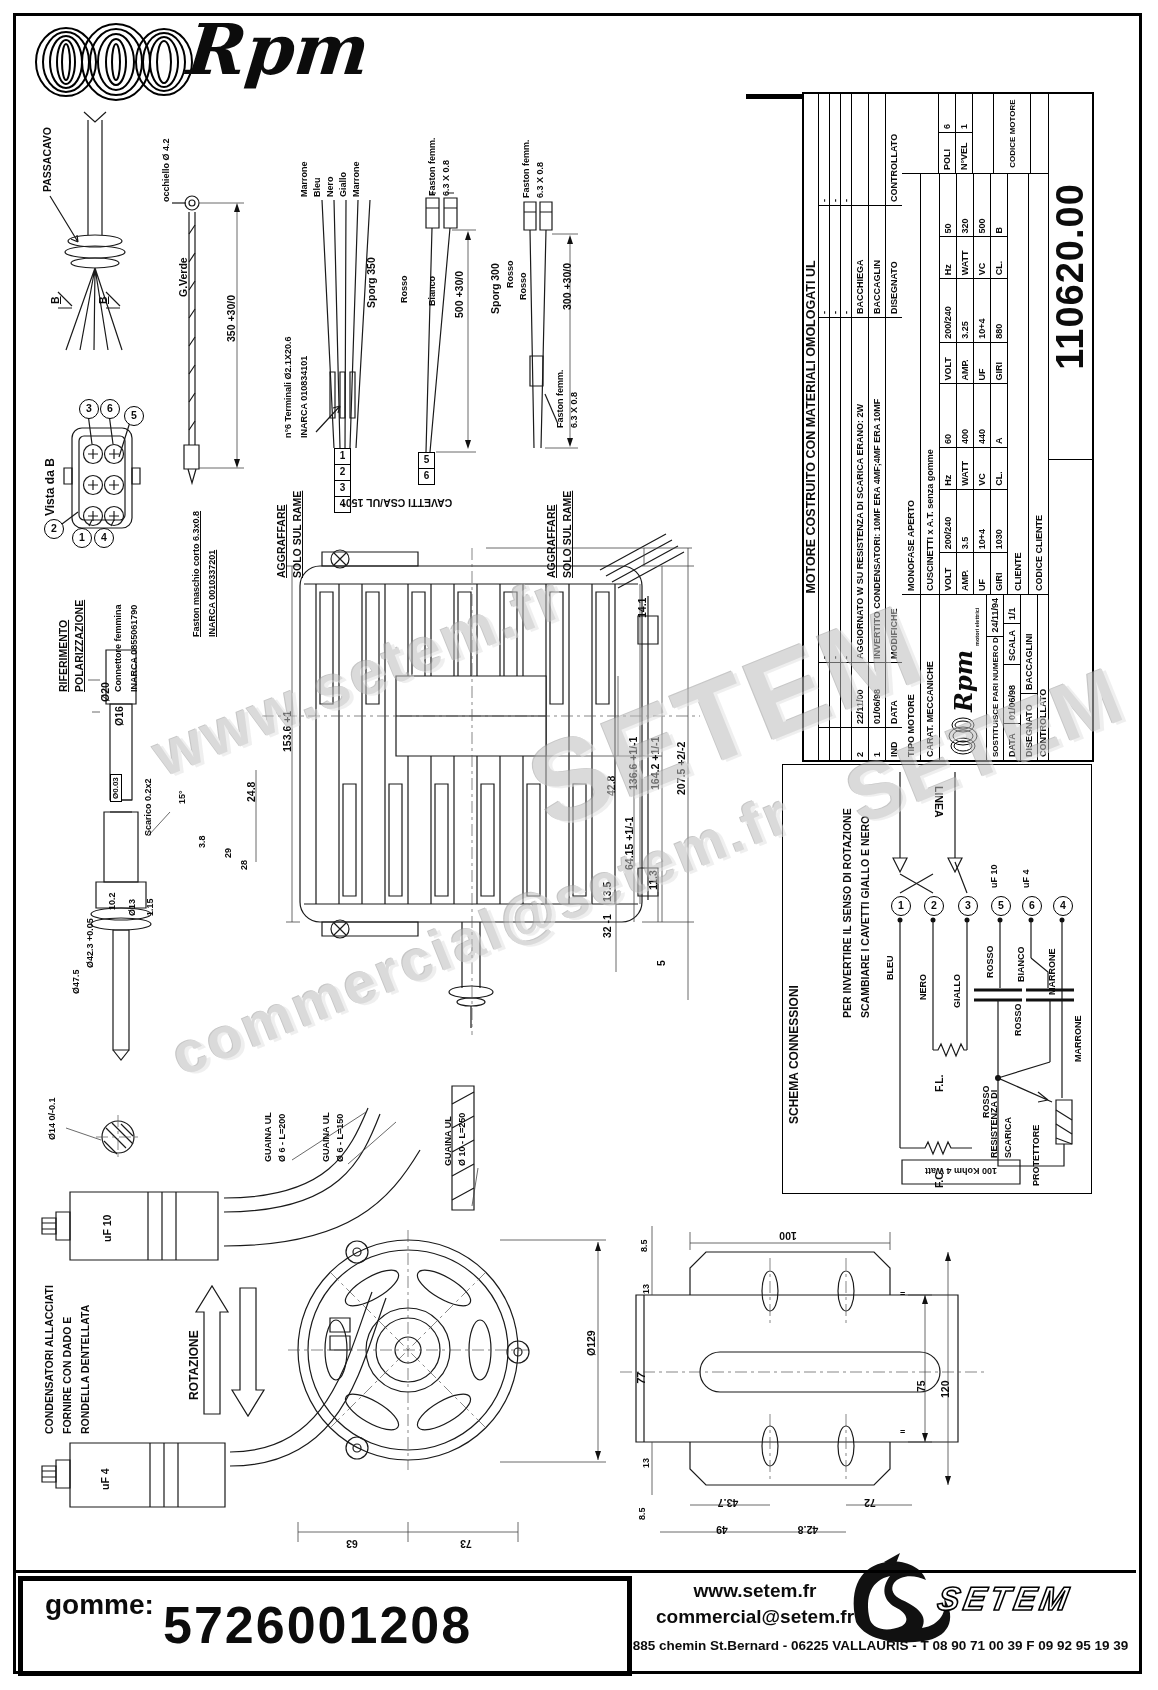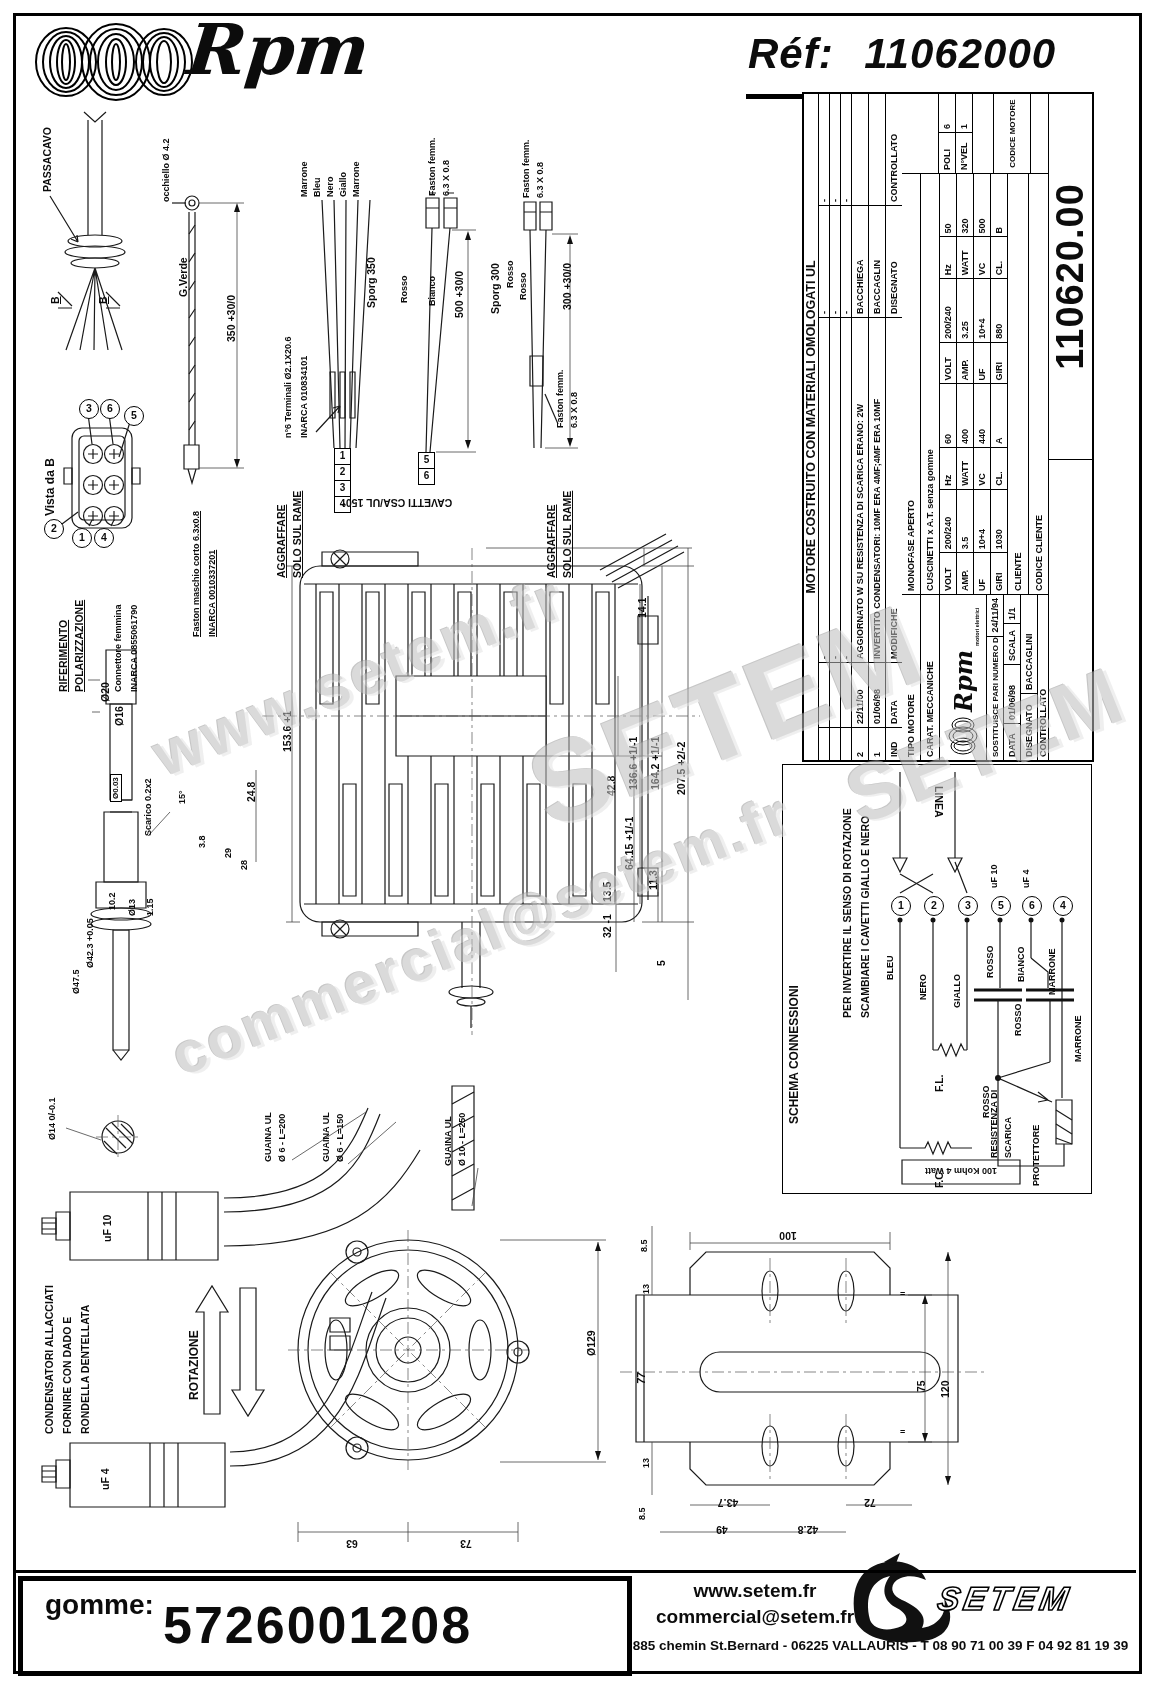--- a/index.html
+++ b/index.html
@@ -303,24 +303,20 @@
     </g>
 
     <g>
       <path class="f" d="M856 1622 C848 1586 862 1566 886 1562 C906 1559 922 1568 926 1580 C914 1574 900 1575 894 1583 C890 1589 893 1596 902 1600 C918 1607 928 1616 922 1628 C941 1625 947 1611 944 1598 C958 1620 947 1638 924 1641 C898 1645 866 1641 856 1622 Z"></path>
       <path d="M870 1620 C864 1596 872 1580 890 1576 C881 1588 883 1600 895 1607 C907 1613 910 1621 902 1626 C888 1632 874 1630 870 1620 Z" fill="#fff" stroke="none"></path>
       <path class="f" d="M884 1562 l16 -9 -5 13 z"></path>
     </g>
   </svg>
 
   <div class="brand-script">Rpm</div>
-  <div class="ref">
-    <span>Réf:</span>
-    <span style="margin-left:18px;">11062000</span>
-  </div>
   <div class="ref-underline"></div>
 
   <div class="lbl vl" style="left:42px;top:192px;">PASSACAVO</div>
   <div class="lbl vl u" style="left:50px;top:304px;">B</div>
   <div class="lbl vl u" style="left:98px;top:304px;">B</div>
   <div class="lbl vl" style="left:44px;top:516px;font-size:12px;">Vista da B</div>
   <div class="circ" style="left:79px;top:399px;">3</div>
   <div class="circ" style="left:100px;top:399px;">6</div>
   <div class="circ" style="left:124px;top:406px;">5</div>
   <div class="circ" style="left:44px;top:519px;">2</div>
@@ -626,14 +622,14 @@
   <div class="wm" style="left:840px;top:700px;font-size:80px;z-index:41;">SETEM</div>
 
   <div id="footline"></div>
   <div id="codebox">
     <div class="codelab">gomme:</div>
     <div class="codeval">5726001208</div>
   </div>
   <div class="site">www.setem.fr</div>
   <div class="mail">commercial@setem.fr</div>
   <div class="setemtxt">SETEM</div>
-  <div class="addr">885 chemin St.Bernard  -  06225 VALLAURIS  -  T 08 90 71 00 39   F 04 92 81 19 39</div>
+  <div class="addr">885 chemin St.Bernard  -  06225 VALLAURIS  -  T 08 90 71 00 39   F 09 92 95 19 39</div>
 </div>
 
 </body></html>

